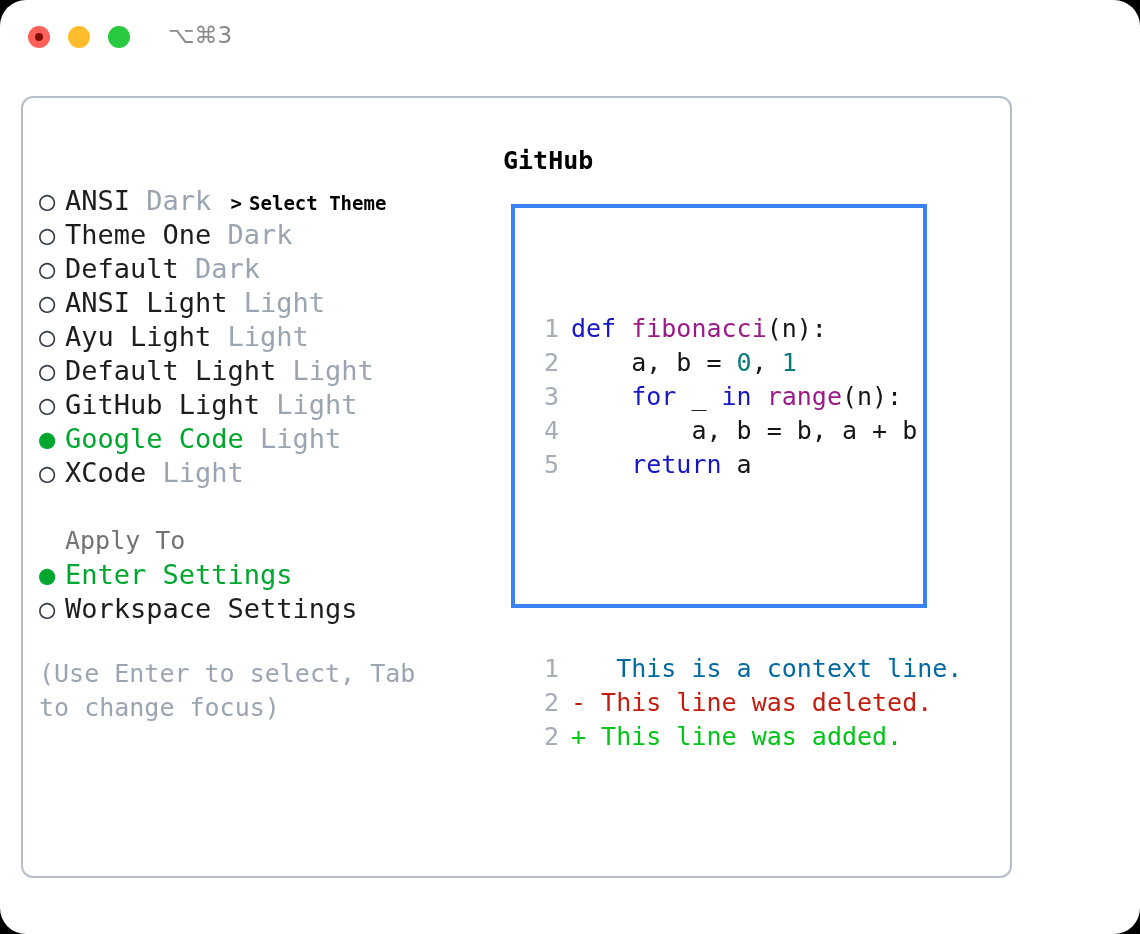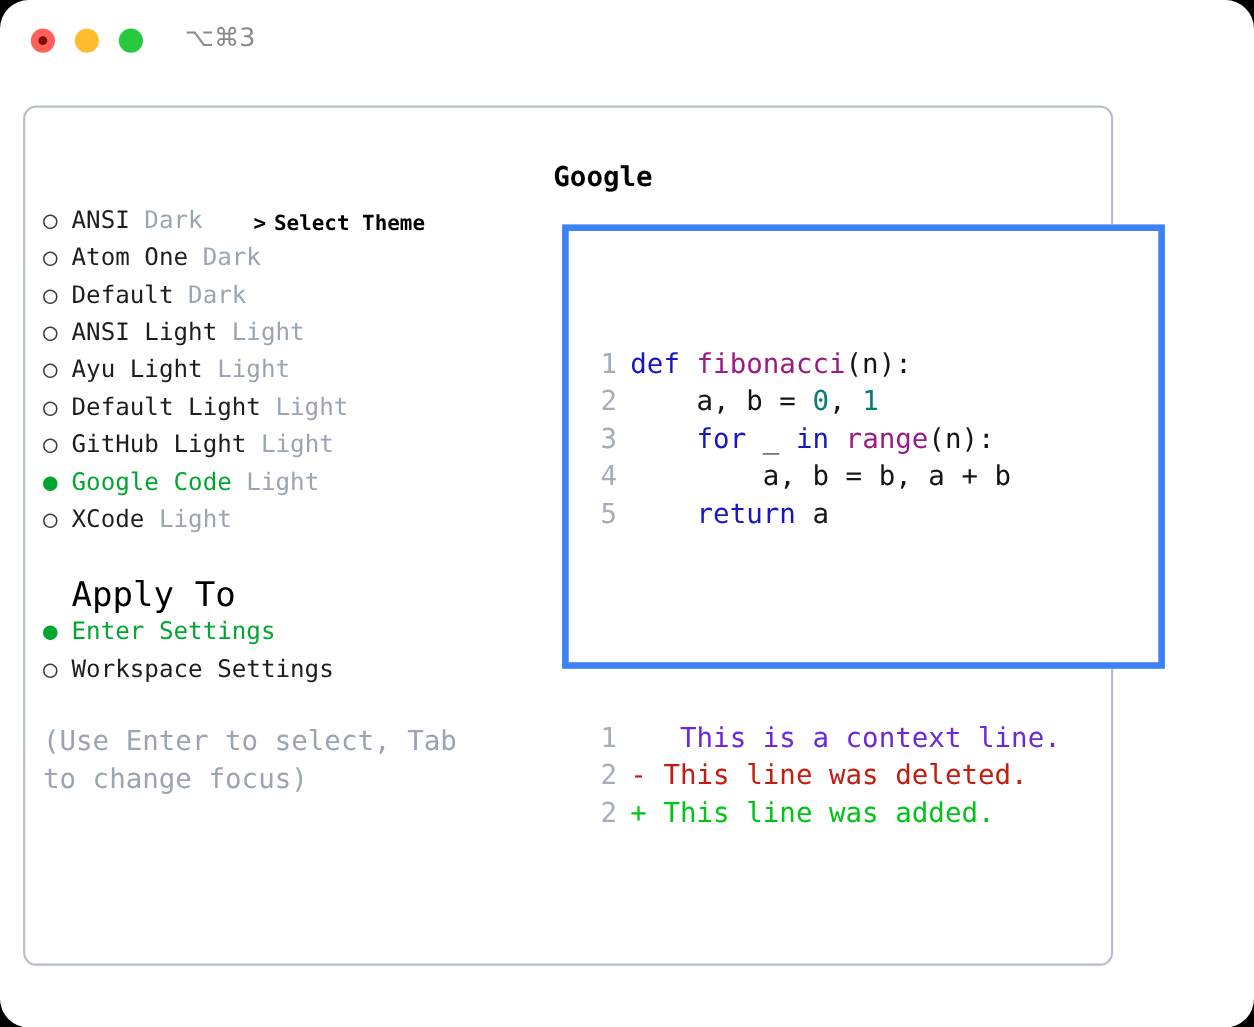--- a/index.html
+++ b/index.html
@@ -79,21 +79,21 @@
   #theme-column {
     position: absolute;
     left: 16px;
     top: 48px;
     width: 440px;
   }
 
   .row {
     height: 34px;
     line-height: 34px;
-    font-size: 22px;
+    font-size: 27px;
     white-space: pre;
     color: #1d1d1d;
   }
 
   .bullet {
     display: inline-block;
     width: 26px;
     text-align: left;
     color: #333a42;
   }
@@ -113,22 +113,22 @@
   .theme-name { color: #1d1d1d; }
   .row.is-selected .theme-name { color: #00a72e; }
   .theme-kind { color: #9aa4b2; }
   .row.is-selected .theme-kind { color: #9aa4b2; }
 
   
   #apply-block { margin-top: 34px; }
   #apply-to-label {
     height: 34px;
     line-height: 34px;
-    font-size: 31px;
-    color: #000000;
+    font-size: 25px;
+    color: #737373;
     padding-left: 26px;
     white-space: pre;
   }
   .apply-name { color: #1d1d1d; }
   .row.is-selected .apply-name { color: #00a72e; }
 
   
   #hint-text {
     margin-top: 31px;
     font-size: 25px;
@@ -145,23 +145,23 @@
     font-size: 25px;
     font-weight: bold;
     color: #000000;
     white-space: pre;
   }
 
   #preview-box {
     position: absolute;
     left: 488px;
     top: 106px;
-    width: 548px;
+    width: 416px;
     height: 404px;
-    border: 6px solid #3b82f6;
+    border: 4px solid #3b82f6;
     background: #ffffff;
     box-sizing: border-box;
   }
 
   #code-area {
     position: absolute;
     left: 18px;
     top: 36px;
     font-size: 25px;
     line-height: 34px;
@@ -176,21 +176,21 @@
     color: #a4adb8;
     margin-right: 12px;
   }
   .blank-line { height: 34px; }
 
   .k   { color: #1616c4; }           
   .fn  { color: #9c1a87; }           
   .num { color: #0b7a78; }           
   .pl  { color: #151515; }           
 
-  .diff-ctx { color: #6d28d9; }
+  .diff-ctx { color: #0369a1; }
   .diff-del { color: #c21d0f; }
   .diff-add { color: #00c416; }
 </style>
 </head>
 <body>
 
 <div id="app-window">
 
   <div id="titlebar">
     <div class="traffic red"></div>
@@ -202,42 +202,42 @@
   <div id="tui-panel">
 
     <div id="theme-column">
 
       <div id="select-theme-header">
         <span class="caret">&gt;</span><span>Select Theme</span>
       </div>
 
       <div id="theme-list">
           <div class="row"><span class="bullet">○</span><span class="theme-name">ANSI</span><span> </span><span class="theme-kind">Dark</span></div>
-          <div class="row"><span class="bullet">○</span><span class="theme-name">Atom One</span><span> </span><span class="theme-kind">Dark</span></div>
+          <div class="row"><span class="bullet">○</span><span class="theme-name">Theme One</span><span> </span><span class="theme-kind">Dark</span></div>
           <div class="row"><span class="bullet">○</span><span class="theme-name">Default</span><span> </span><span class="theme-kind">Dark</span></div>
           <div class="row"><span class="bullet">○</span><span class="theme-name">ANSI Light</span><span> </span><span class="theme-kind">Light</span></div>
           <div class="row"><span class="bullet">○</span><span class="theme-name">Ayu Light</span><span> </span><span class="theme-kind">Light</span></div>
           <div class="row"><span class="bullet">○</span><span class="theme-name">Default Light</span><span> </span><span class="theme-kind">Light</span></div>
           <div class="row"><span class="bullet">○</span><span class="theme-name">GitHub Light</span><span> </span><span class="theme-kind">Light</span></div>
           <div class="row is-selected"><span class="bullet selected">●</span><span class="theme-name">Google Code</span><span> </span><span class="theme-kind">Light</span></div>
           <div class="row"><span class="bullet">○</span><span class="theme-name">XCode</span><span> </span><span class="theme-kind">Light</span></div>
         </div>
 
       <div id="apply-block">
         <div id="apply-to-label">Apply To</div>
         <div id="apply-list">
             <div class="row is-selected"><span class="bullet selected">●</span><span class="apply-name">Enter Settings</span></div>
             <div class="row"><span class="bullet">○</span><span class="apply-name">Workspace Settings</span></div>
           </div>
       </div>
 
       <div id="hint-text">(Use Enter to select, Tab to change focus)</div>
     </div>
 
-    <div id="preview-title">Google</div>
+    <div id="preview-title">GitHub</div>
 
     <div id="preview-box">
       <div id="code-area">
         <div id="code-lines"><div class="cl"><span class="ln">1</span><span class="k">def</span><span class="pl"> </span><span class="fn">fibonacci</span><span class="pl">(n):</span></div><div class="cl"><span class="ln">2</span><span class="pl">    a, b = </span><span class="num">0</span><span class="pl">, </span><span class="num">1</span></div><div class="cl"><span class="ln">3</span><span class="pl">    </span><span class="k">for</span><span class="pl"> _ </span><span class="k">in</span><span class="pl"> </span><span class="fn">range</span><span class="pl">(n):</span></div><div class="cl"><span class="ln">4</span><span class="pl">        a, b = b, a + b</span></div><div class="cl"><span class="ln">5</span><span class="pl">    </span><span class="k">return</span><span class="pl"> a</span></div></div>
         <div class="blank-line"></div>
         <div id="diff-lines"><div class="cl"><span class="ln">1</span><span class="diff-ctx"> </span><span class="diff-ctx">  This is a context line.</span></div><div class="cl"><span class="ln">2</span><span class="diff-del">-</span><span class="diff-del"> This line was deleted.</span></div><div class="cl"><span class="ln">2</span><span class="diff-add">+</span><span class="diff-add"> This line was added.</span></div></div>
       </div>
     </div>
 
   </div>

